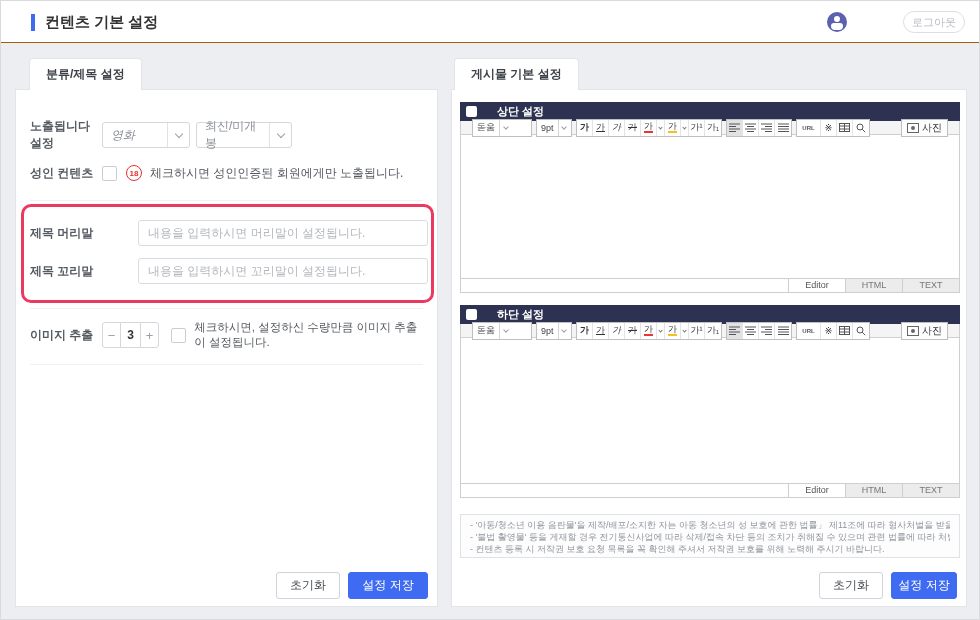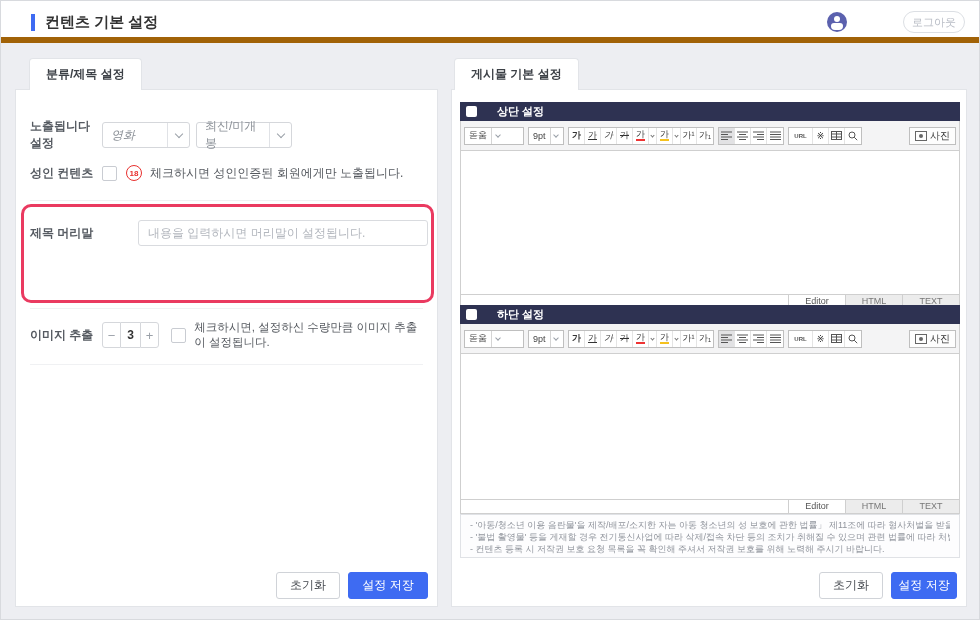--- a/index.html
+++ b/index.html
@@ -1,20 +1,20 @@
 <!DOCTYPE html>
 <html><head>
 <meta charset="utf-8">
 <style>
   * { margin:0; padding:0; box-sizing:border-box; font-family:"Liberation Sans","DejaVu Sans",sans-serif; }
   body { width:980px; height:620px; background:#fff; }
   .page { position:relative; width:980px; height:620px; background:#edeef2; border:1px solid #d8dade; overflow:hidden; }
 
   
-  .hdr { position:absolute; top:0; left:0; right:0; height:42px; background:#fff; border-bottom:6px solid #a16207; }
+  .hdr { position:absolute; top:0; left:0; right:0; height:42px; background:#fff; border-bottom:1px solid #a16207; }
   .hdr-accent { position:absolute; left:30px; top:13px; width:4px; height:17px; background:#3e6bf2; }
   .hdr-title { position:absolute; left:44px; top:0; line-height:42px; font-size:15px; font-weight:bold; color:#333; }
   .avatar { position:absolute; right:132px; top:11px; width:20px; height:20px; border-radius:50%; background:#5b61ae; cursor:pointer; }
   .avatar .head { position:absolute; left:7px; top:4px; width:6px; height:6px; border-radius:50%; background:#fff; }
   .avatar .body { position:absolute; left:4px; top:11px; width:12px; height:7px; border-radius:6px 6px 8px 8px; background:#fff; }
   .logout { position:absolute; right:14px; top:10px; width:62px; height:22px; border:1px solid #dcdfe4; border-radius:11px; background:#fff; color:#b9bdc6; font-size:11px; cursor:pointer; }
 
   
   .tab { position:absolute; top:57px; height:32px; background:#fff; border:1px solid #e2e4e8; border-bottom:none; border-radius:4px 4px 0 0; z-index:3; font-size:12px; font-weight:bold; color:#3c4046; text-align:center; line-height:31px; padding:0 16px; cursor:pointer; }
   .tab-left { left:28px; }
@@ -47,21 +47,21 @@
   .btnbar { position:absolute; right:9px; bottom:7px; display:flex; gap:8px; }
   .btn { height:27px; border-radius:3px; font-size:12px; cursor:pointer; }
   .btn-reset { width:64px; background:#fff; border:1px solid #d0d3d8; color:#44484e; }
   .btn-save  { width:80px; background:#3e6bf2; border:1px solid #3e6bf2; color:#fff; }
 
   
   .editor { position:absolute; left:8px; width:500px; }
   .ed-head { height:19px; background:#2e3252; display:flex; align-items:center; gap:20px; padding:0 6px; }
   .ed-cb { width:11px; height:11px; background:#fff; border-radius:2px; cursor:pointer; flex:0 0 11px; }
   .ed-title { color:#fff; font-size:11px; font-weight:bold; }
-  .ed-toolbar { height:30px; background:#f4f4f5; border:1px solid #cfcfcf; border-top:none; display:flex; align-items:center; gap:4px; padding:0 3px; }
+  .ed-toolbar { height:14px; background:#f4f4f5; border:1px solid #cfcfcf; border-top:none; display:flex; align-items:center; gap:4px; padding:0 11px; }
   .tb-sel { height:18px; background:#fff; border:1px solid #bfbfbf; display:flex; align-items:center; cursor:pointer; }
   .tb-sel .v { font-size:9px; color:#444; padding:0 4px; }
   .tb-sel .a { width:12px; height:100%; border-left:1px solid #d5d5d5; display:flex; align-items:center; justify-content:center; }
   .tb-sel .a .chev { width:4px; height:4px; margin-top:-2px; }
   .tb-group { height:18px; background:#fff; border:1px solid #bfbfbf; display:flex; align-items:stretch; }
   .tb-btn { width:16px; display:flex; align-items:center; justify-content:center; font-size:9px; color:#333; cursor:pointer; border-right:1px solid #e4e4e4; }
   .tb-btn:last-child { border-right:none; }
   .tb-btn.b-bold { font-weight:bold; }
   .tb-btn.b-und  { text-decoration:underline; }
   .tb-btn.b-ital { font-style:italic; }
@@ -125,20 +125,24 @@
       <span class="help" style="margin-left:8px;">체크하시면 성인인증된 회원에게만 노출됩니다.</span>
     </div>
 
     <div class="divider" style="top:110px;"></div>
 
     <div class="row" style="top:130px; height:26px;">
       <span class="flabel">제목 머리말</span>
       <input class="tinput" type="text" placeholder="내용을 입력하시면 머리말이 설정됩니다." style="">
     </div>
 
+    <div class="row" style="top:168px; height:26px;">
+      <span class="flabel">제목 꼬리말</span>
+      <input class="tinput" type="text" placeholder="내용을 입력하시면 꼬리말이 설정됩니다." style="">
+    </div>
 
     <div class="annot"></div>
 
     <div class="divider" style="top:218px;"></div>
 
     <div class="row" style="top:232px; height:26px;">
       <span class="flabel">이미지 추출</span>
       <span class="stepbtn minus">−</span>
       <span class="stepval">3</span>
       <span class="stepbtn plus">+</span>

